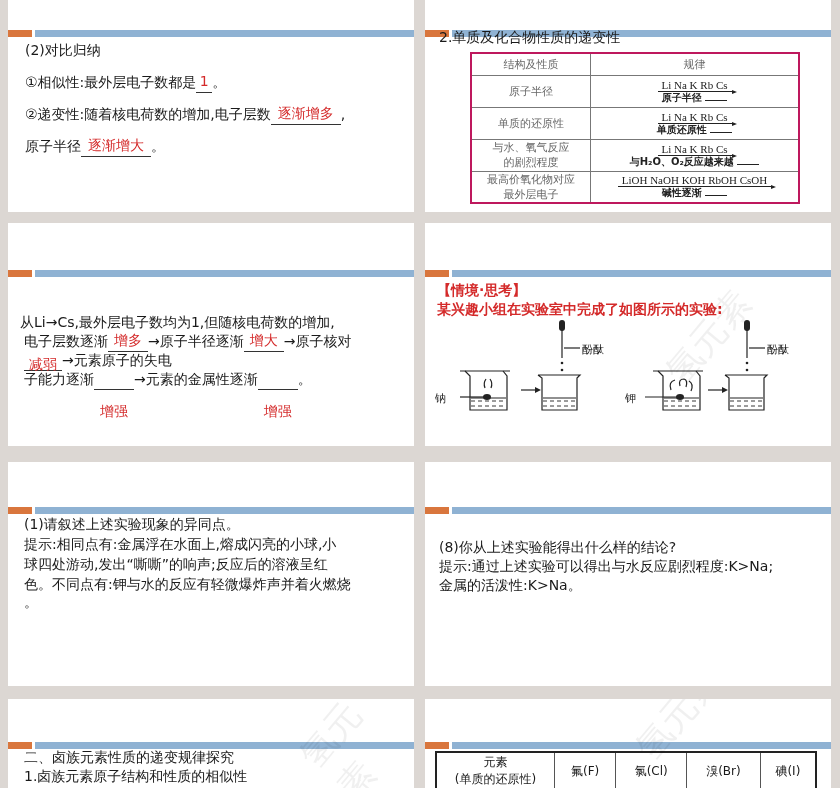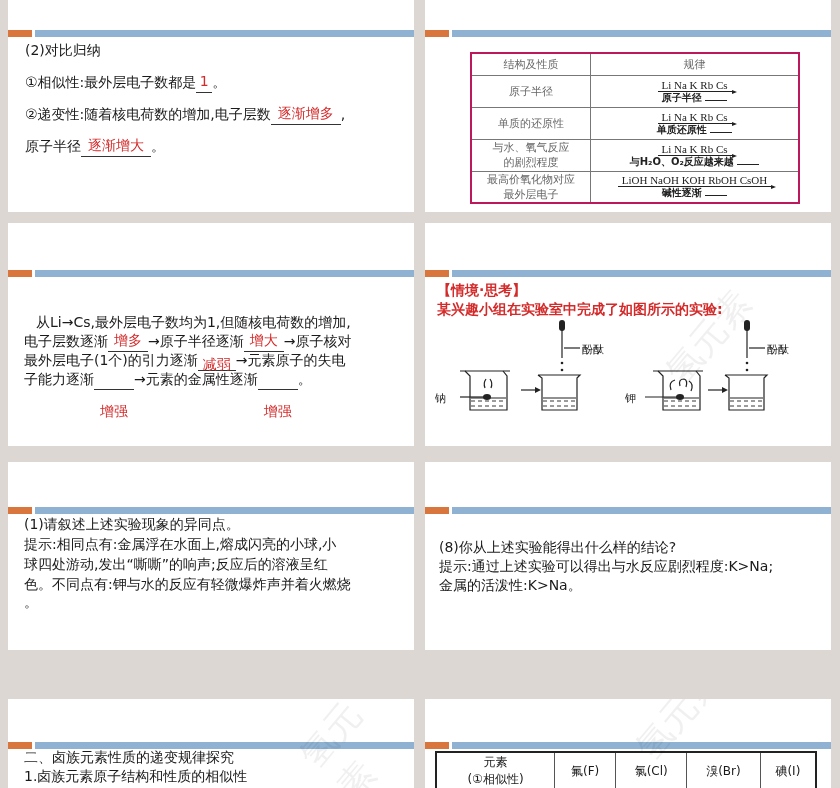--- a/index.html
+++ b/index.html
@@ -3,21 +3,21 @@
 <meta charset="utf-8">
 <style>
   html, body { margin:0; padding:0; }
   body { width:840px; height:788px; background:#dcd7d3; position:relative; overflow:hidden;
          font-family:"DejaVu Sans", "Liberation Sans", sans-serif; color:#1a1a1a; }
   .slide { position:absolute; background:#ffffff; overflow:hidden; }
   .col-l { left:8px; width:406px; }
   .col-r { left:425px; width:406px; }
   .row1 { top:0px; height:212px; }
   .row2 { top:223px; height:223px; }
-  .row3 { top:462px; height:188px;text-decoration:underline; }
+  .row3 { top:462px; height:224px;text-decoration:underline; }
   .row4 { top:699px; height:89px; }
   .bar-o { position:absolute; left:0; width:24px; height:7px; background:#d9763d; }
   .bar-b { position:absolute; left:27px; right:0; height:7px; background:#8fb2d3; }
   .txt { position:absolute; font-size:14px; line-height:20px; white-space:nowrap; }
   .red { color:#d42a2a; }
   .blank { display:inline-block; border-bottom:1px solid #333; position:relative; text-align:center; }
   .blank .ans { position:absolute; left:0; right:0; color:#d42a2a; }
   .up .ans { bottom:1px; }
   .down .ans { top:8px;margin-top:24px; }
   table.law { position:absolute; border-collapse:collapse; border:2px solid #be185d; font-size:11px;padding-left:20px; }
@@ -45,20 +45,21 @@
     <span>②递变性:随着核电荷数的增加,电子层数</span><span class="blank up" style="width:70px"><span class="ans">逐渐增多</span>&nbsp;</span><span>,</span>
   </div>
   <div class="txt" style="left:17px;top:136px;">
     <span>原子半径</span><span class="blank up" style="width:70px"><span class="ans">逐渐增大</span>&nbsp;</span><span>。</span>
   </div>
 </div>
 
 <div class="slide col-r row1">
   <div class="bar-o" style="top:30px"></div>
   <div class="bar-b" style="top:30px"></div>
+  <div class="txt" style="left:14px;top:27px;font-size:14px;">2.单质及化合物性质的递变性</div>
   <table class="law" style="left:45px;top:52px;width:330px;">
     <tbody>
         <tr style="height:22px">
       <td style="width:110px">结构及性质</td>
       <td>规律</td>
     </tr>
     <tr style="height:32px">
       <td>原子半径</td>
       <td class="r"><div class="seq">Li  Na  K  Rb  Cs</div><div class="seqlbl"><span>原子半径</span> <span class="ul"></span></div></td>
     </tr>
@@ -80,26 +81,26 @@
           </td>
       <td class="r"><div class="seq">LiOH   NaOH   KOH   RbOH  CsOH</div><div class="seqlbl"><span>碱性逐渐</span> <span class="ul"></span></div></td>
     </tr>
   </tbody>
     </table>
 </div>
 
 <div class="slide col-l row2">
   <div class="bar-o" style="top:47px"></div>
   <div class="bar-b" style="top:47px"></div>
-  <div class="txt" style="left:28px;top:89px;">从Li→Cs,最外层电子数均为1,但随核电荷数的增加,</div>
+  <div class="txt" style="left:12px;top:89px;">从Li→Cs,最外层电子数均为1,但随核电荷数的增加,</div>
   <div class="txt" style="left:16px;top:108px;">
     <span>电子层数逐渐</span><span class="blank up" style="width:40px"><span class="ans">增多</span>&nbsp;</span><span>→原子半径逐渐</span><span class="blank up" style="width:40px"><span class="ans">增大</span>&nbsp;</span><span>→原子核对</span>
   </div>
   <div class="txt" style="left:16px;top:127px;">
-    <span>最外层电子(1个)的引力逐渐</span><span class="blank" style="width:38px"><span class="ans" style="top:4px">减弱</span>&nbsp;</span><span>→元素原子的失电</span>
+    <span class="blank" style="width:38px"><span class="ans" style="top:4px">减弱</span>&nbsp;</span><span>→元素原子的失电</span>
   </div>
   <div class="txt" style="left:16px;top:146px;">
     <span>子能力逐渐</span><span class="blank down" style="width:40px"><span class="ans">增强</span>&nbsp;</span><span>→元素的金属性逐渐</span><span class="blank down" style="width:40px"><span class="ans">增强</span>&nbsp;</span><span>。</span>
   </div>
 </div>
 
 <div class="slide col-r row2">
   <div class="bar-o" style="top:47px"></div>
   <div class="bar-b" style="top:47px"></div>
   <div class="txt red" style="left:12px;top:57px;font-weight:bold;">【情境·思考】</div>
@@ -194,21 +195,21 @@
 </div>
 
 <div class="slide col-r row4">
   <div class="bar-o" style="top:43px"></div>
   <div class="bar-b" style="top:43px"></div>
   <table class="hal" style="left:10px;top:52px;width:382px;">
     <tbody>
         <tr style="height:36px">
       <td style="width:115px">
             <div>元素</div>
-            <div>(①相似性)</div>
+            <div>(单质的还原性)</div>
           </td>
       <td>氟(F)</td>
       <td>氯(Cl)</td>
       <td>溴(Br)</td>
       <td>碘(I)</td>
     </tr>
 
   </tbody>
     </table>
   <div class="wm" style="left:200px;top:-10px;">氢元素</div>

